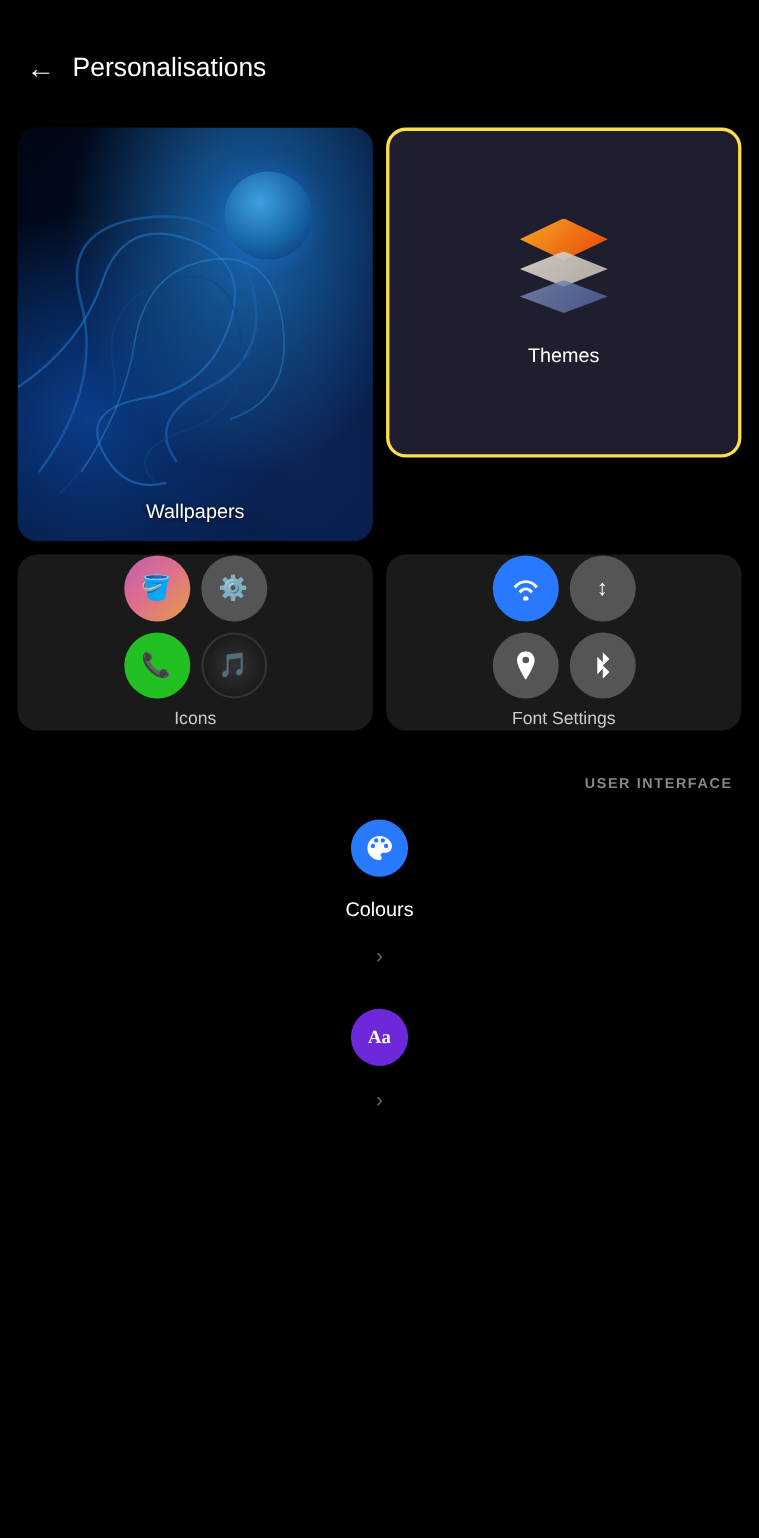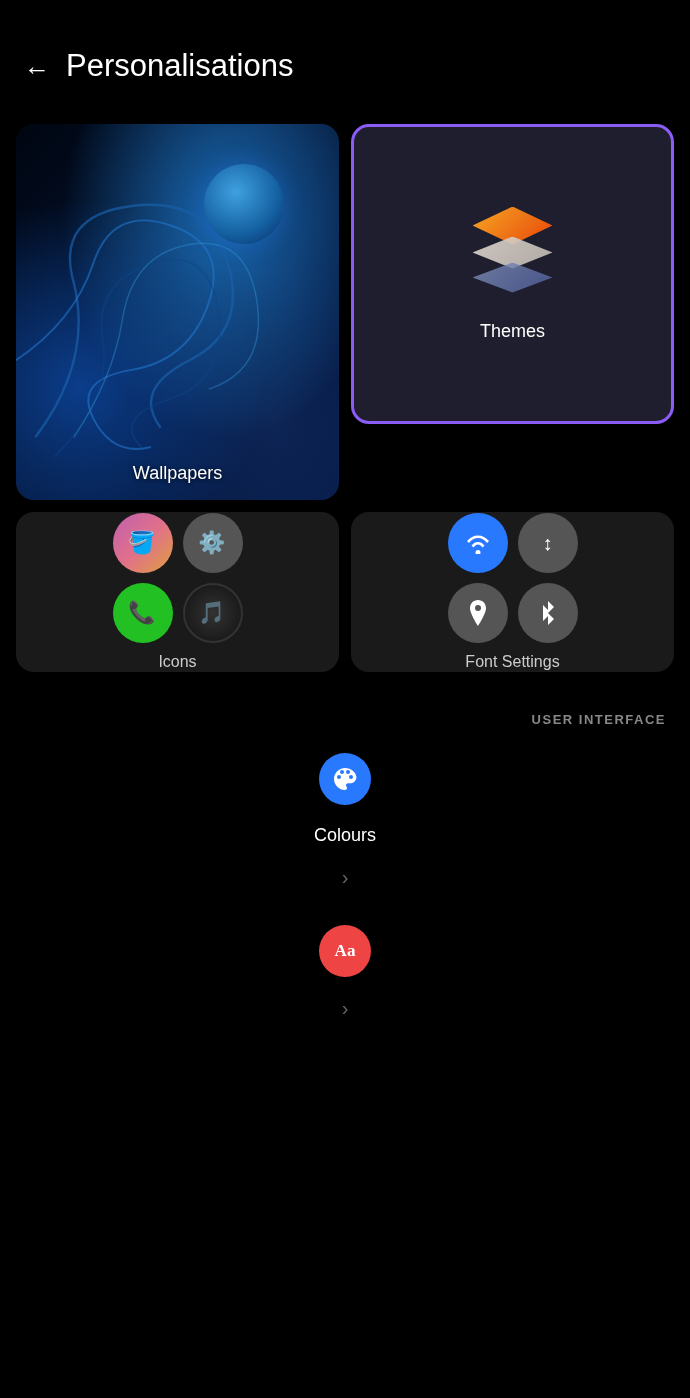--- a/index.html
+++ b/index.html
@@ -19,21 +19,21 @@
       padding: 48px 24px 24px;
       gap: 16px;
     }
     .back-btn {
       font-size: 26px;
       color: #fff;
       cursor: pointer;
       line-height: 1;
     }
     .header-title {
-      font-size: 31px;
+      font-size: 24px;
       font-weight: 400;
       color: #fff;
     }
 
     
     .cards-grid {
       display: grid;
       grid-template-columns: 1fr 1fr;
       gap: 12px;
       padding: 16px 16px 24px;
@@ -46,21 +46,21 @@
       cursor: pointer;
       background: #1a1a2e;
     }
 
     .card-wallpapers {
       background: #0a0a1a;
       height: 376px;
     }
 
     .card-themes {
-      border: 3px solid #8b5cf6;
+      border: 3px solid #fde047;
       height: 300px;
       background: #1e1e2e;
       display: flex;
       flex-direction: column;
       align-items: center;
       justify-content: center;
     }
 
     .card-icons {
       background: #1a1a1a;
@@ -240,21 +240,21 @@
       width: 52px;
       height: 52px;
       border-radius: 50%;
       display: flex;
       align-items: center;
       justify-content: center;
       font-size: 22px;
       flex-shrink: 0;
     }
     .li-colours { background: #2979ff; }
-    .li-font { background: #ef4444; text-align: right; }
+    .li-font { background: #6d28d9; text-align: right; }
 
     .list-item-text {
       flex: 1;
       font-size: 18px;
       font-weight: 400;
       color: #fff;
     }
     .chevron {
       color: #666;
       font-size: 20px;

